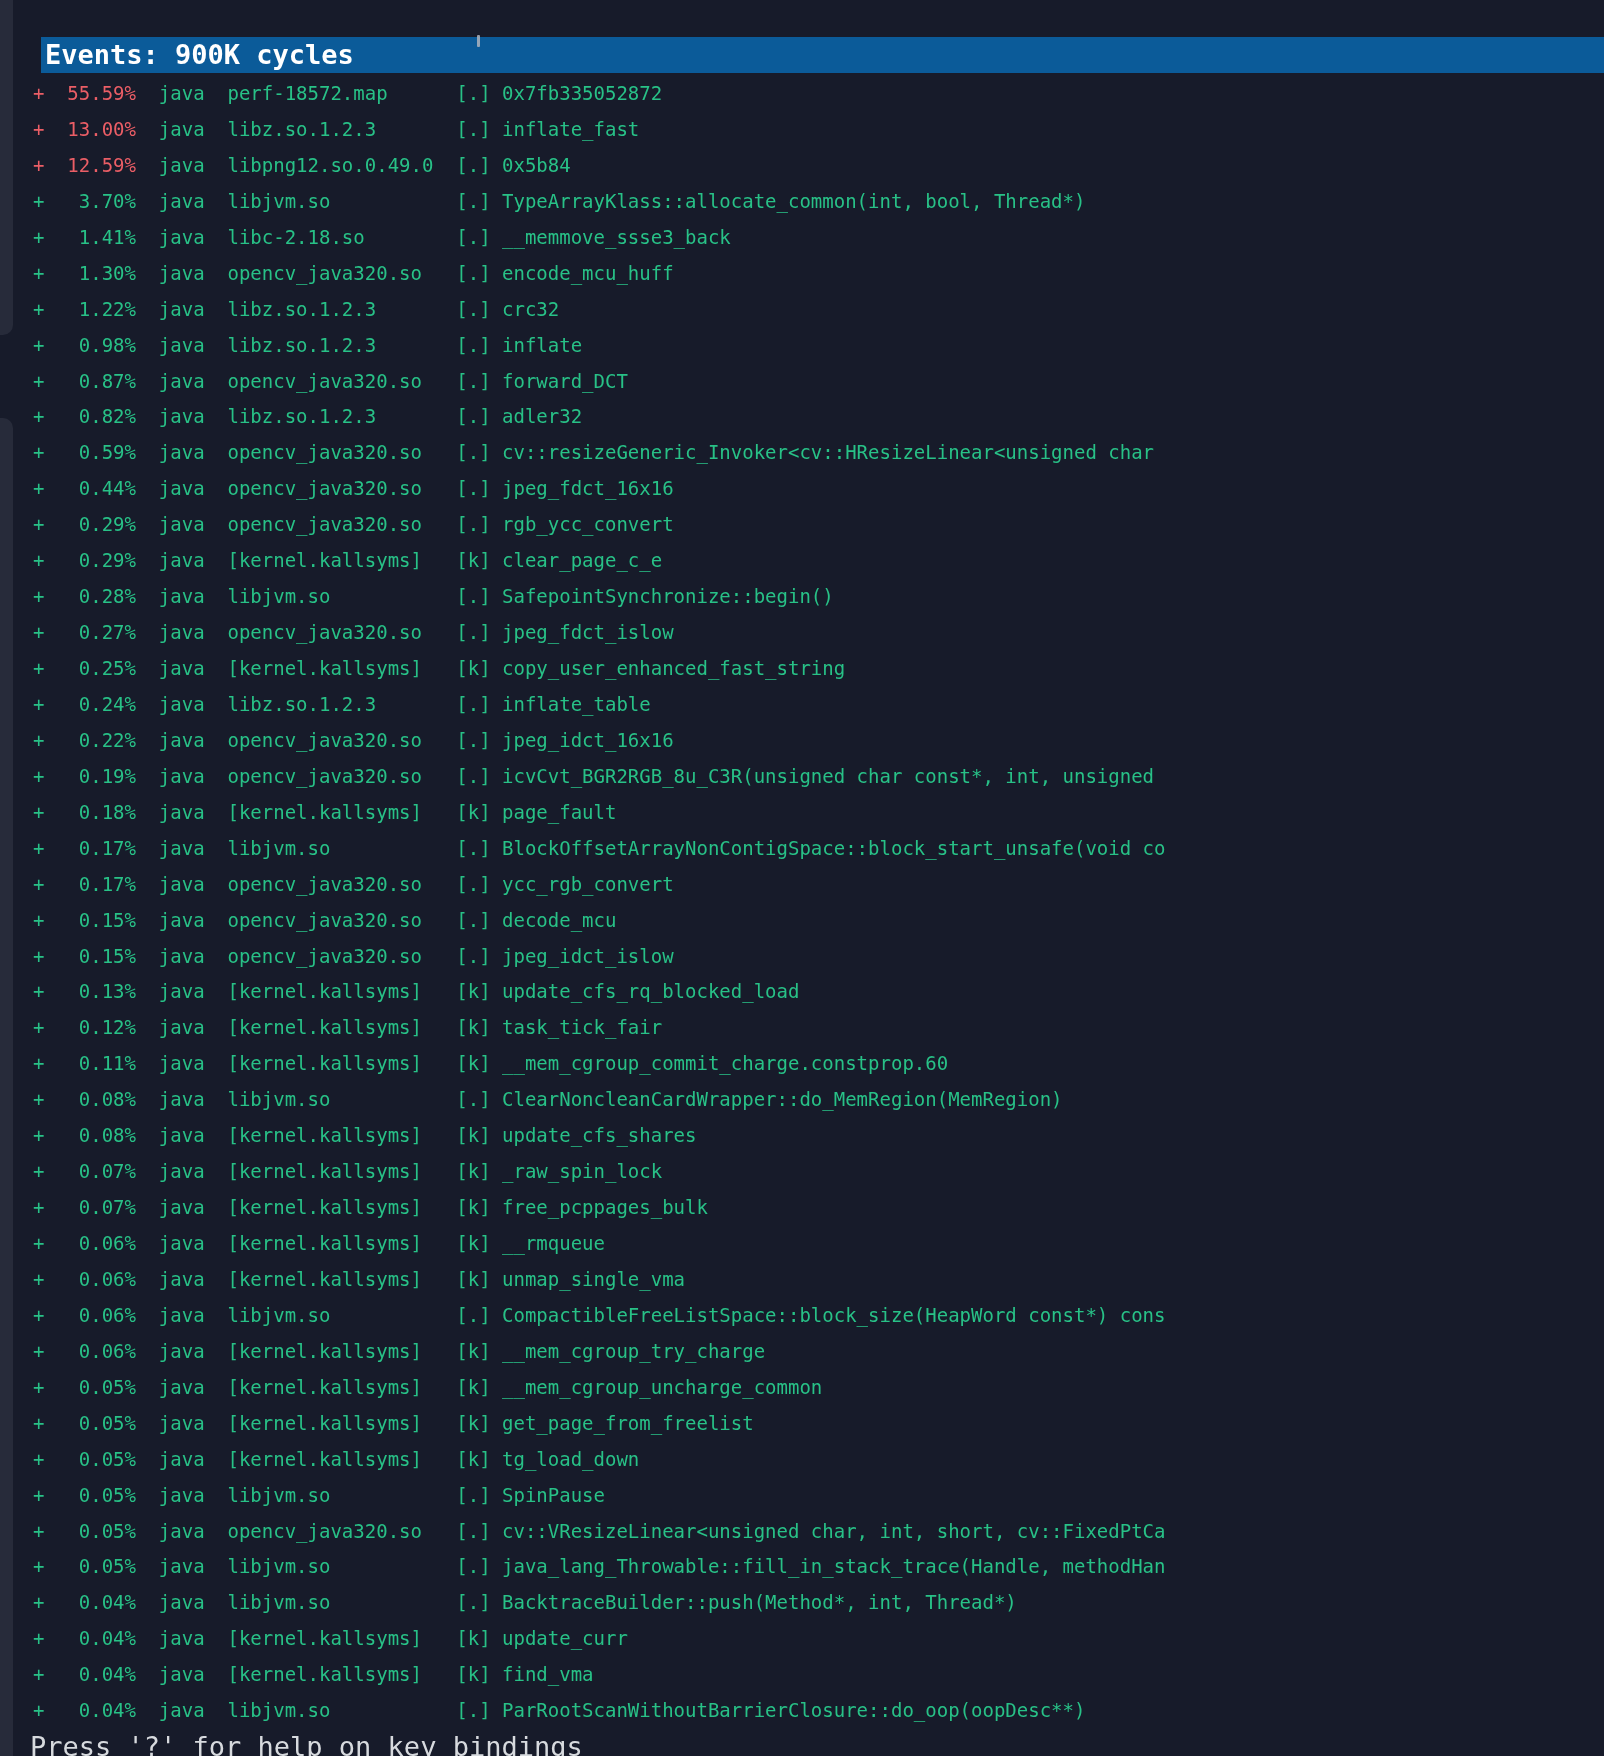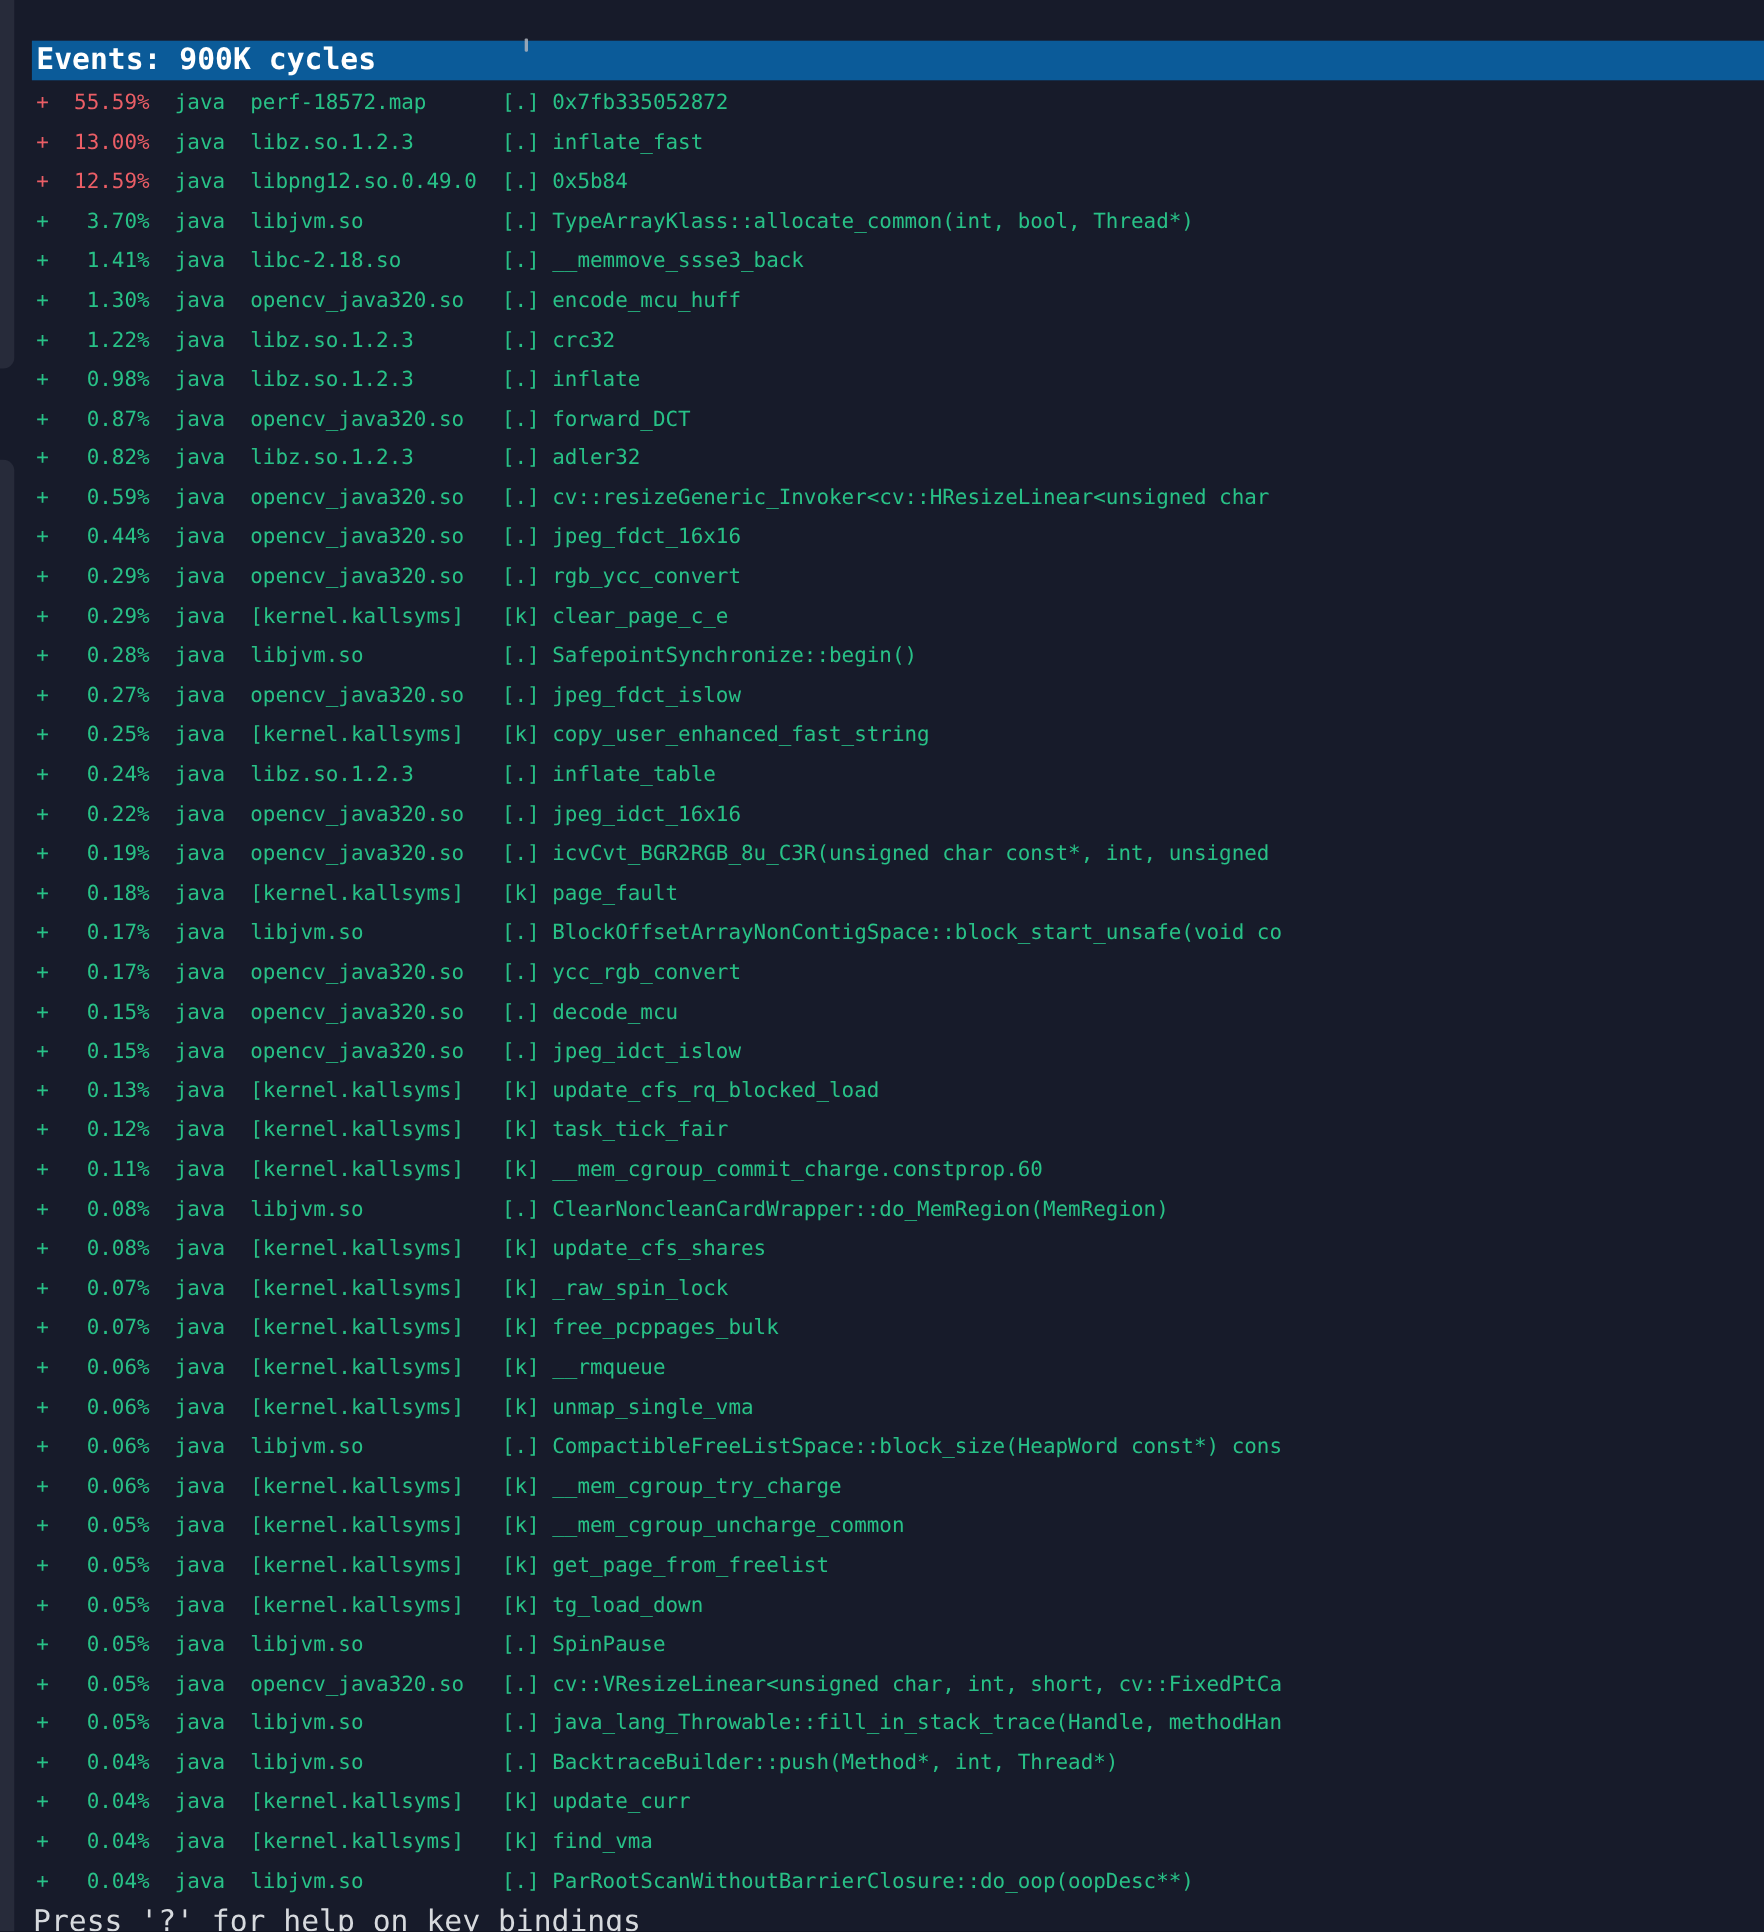--- a/index.html
+++ b/index.html
@@ -9,21 +9,21 @@
     background:#171b2a;
     overflow:hidden;
     font-family:"DejaVu Sans Mono", monospace;
   }
   
   .strip{position:absolute;left:0;width:13px;background:#272b3a;}
   .strip-a{top:-14px;height:349px;border-radius:0 0 10px 0;}
   .strip-b{top:418px;height:1352px;border-radius:0 10px 0 0;}
   
   .header-bar{
-    position:absolute;left:29px;right:0;top:37px;height:36px;
+    position:absolute;left:41px;right:0;top:37px;height:36px;
     background:#0b5b99;
     display:flex;align-items:flex-end;
     padding-left:4px;box-sizing:border-box;
   }
   .header-bar span{
     color:#ffffff;font-weight:bold;
     font-size:27px;line-height:36px;white-space:pre;
   }
   
   .rows{

